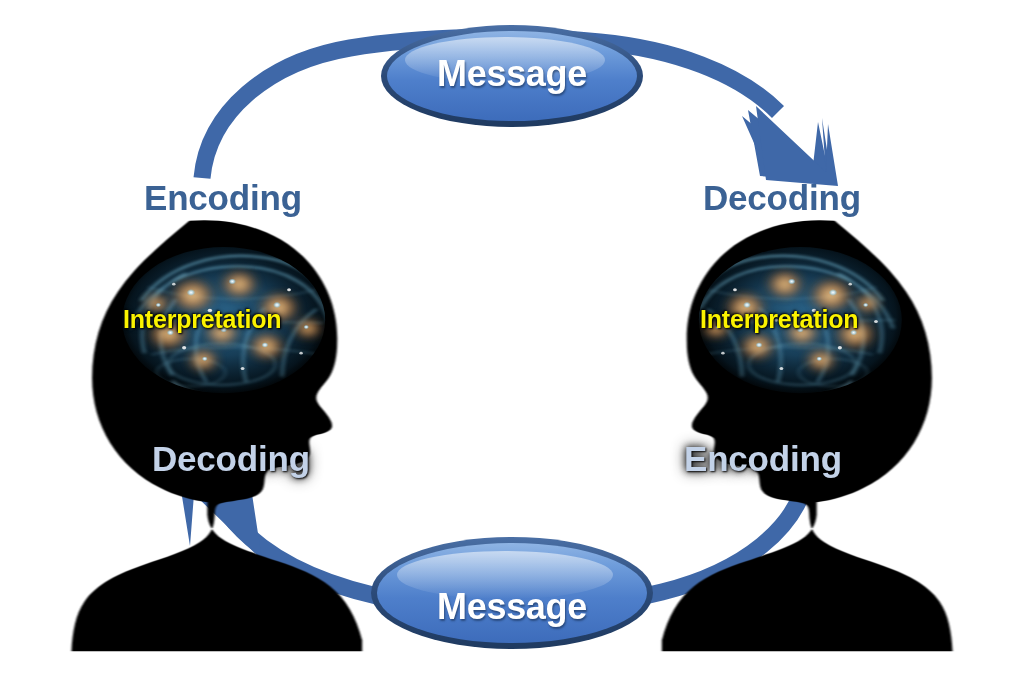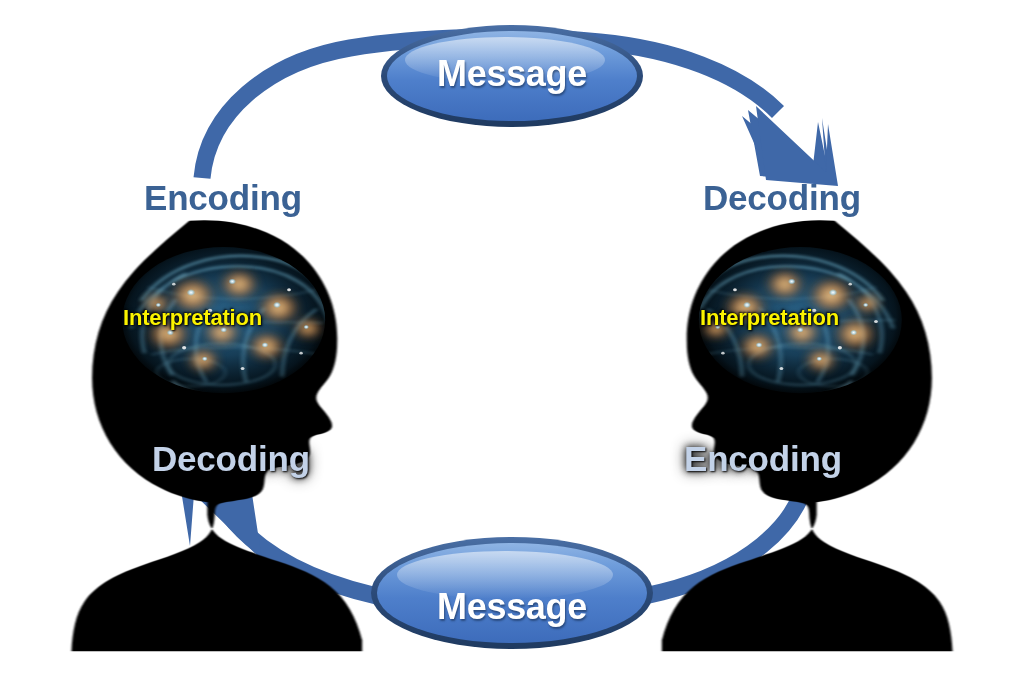--- a/index.html
+++ b/index.html
@@ -46,21 +46,21 @@
     font-size: 35px;
     color: #c3d2e8;
     letter-spacing: -0.2px;
     text-shadow:
        0 0 7px rgba(0,0,0,0.95),
        0 0 14px rgba(0,0,0,0.85),
        1px 1px 2px rgba(0,0,0,0.9);
   }
 
   .label-interpretation {
-    font-size: 22px;
+    font-size: 25px;
     color: #fbf300;
     letter-spacing: -0.2px;
     text-shadow:
        0 0 5px rgba(0,0,0,0.9),
        1px 1px 2px rgba(0,0,0,0.95),
       -1px -1px 2px rgba(0,0,0,0.8);
   }
 
   .label-node {
     font-size: 36px;

